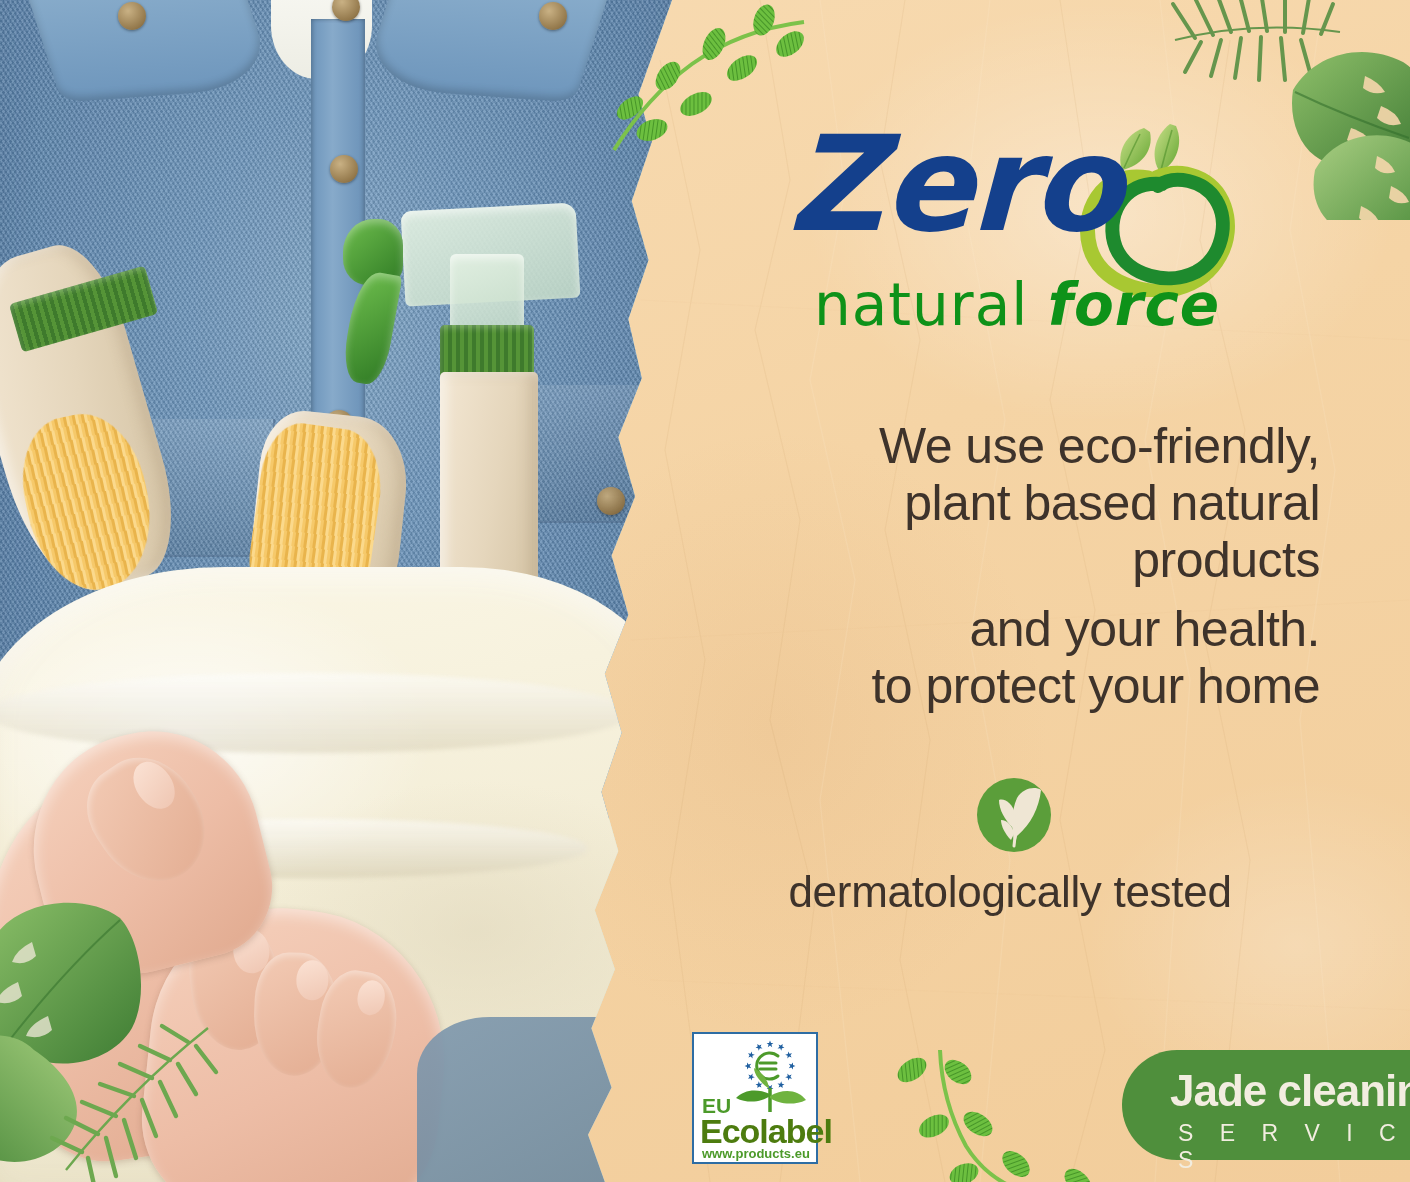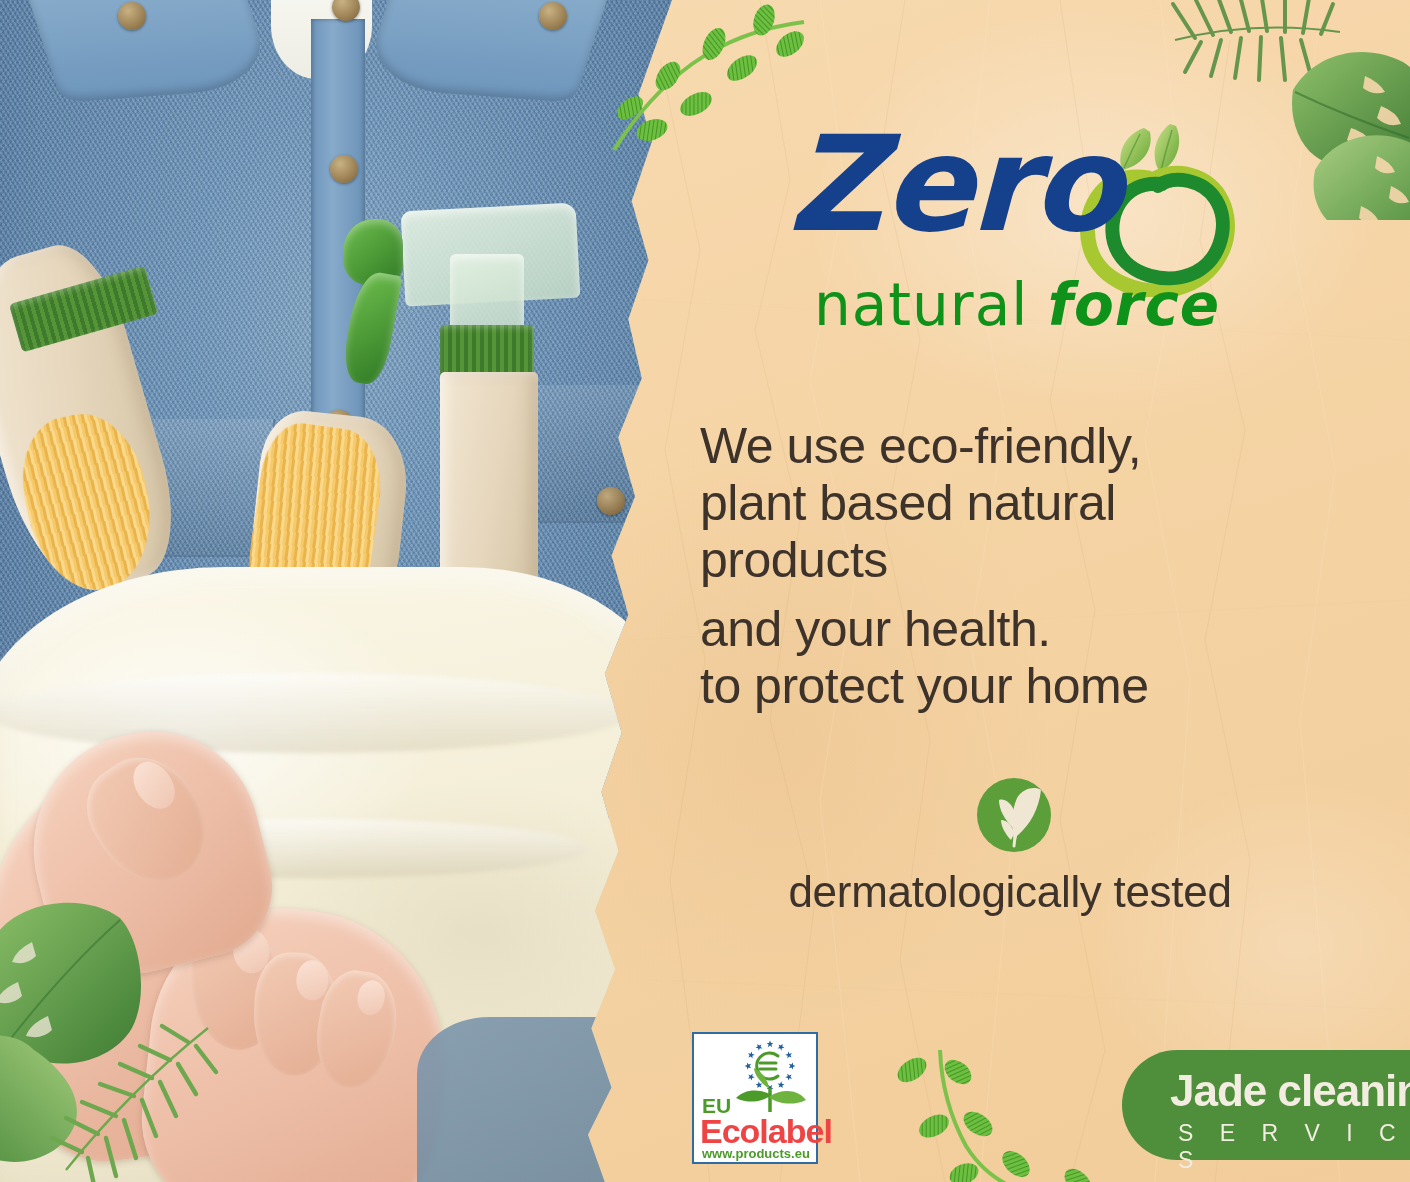--- a/index.html
+++ b/index.html
@@ -135,21 +135,21 @@
   }
   .brandline{
     position:absolute;left:14px;top:158px;font-size:58px;line-height:1;
     color:#0E9219;font-weight:500;white-space:nowrap;
     font-family:"DejaVu Sans", sans-serif;letter-spacing:1px;
   }
   .brandline .fc{font-style:italic;font-weight:700;}
 
   
   .headline{
-    position:absolute;left:700px;top:418px;width:620px;text-align:left;
+    position:absolute;left:700px;top:418px;width:620px;text-align:right;
     color:#3E332B;font-size:50px;line-height:1.14;font-weight:400;
     font-family:"Liberation Sans", sans-serif;letter-spacing:-.5px;
   }
   .headline .blk{display:block;}
   .headline .gap{display:block;height:12px;}
 
   .badge-circle{
     position:absolute;left:977px;top:778px;width:74px;height:74px;border-radius:50%;
     background:#5B9E3A;
   }
@@ -159,21 +159,21 @@
     font-family:"Liberation Sans", sans-serif;letter-spacing:-.3px;
   }
   .subcopy .blk{display:block;}
 
   
   .ecolabel{
     position:absolute;left:692px;top:1032px;width:126px;height:132px;
     background:#FFFFFF;border:2px solid #2E6DA4;box-sizing:border-box;
   }
   .eco-eu{position:absolute;left:8px;top:60px;font-size:21px;color:#4C9A2A;font-weight:700;font-family:"Liberation Sans",sans-serif;}
-  .eco-main{position:absolute;left:6px;top:78px;font-size:34px;color:#ef4444;font-weight:700;letter-spacing:-1px;font-family:"Liberation Sans",sans-serif;}
+  .eco-main{position:absolute;left:6px;top:78px;font-size:34px;color:#4d7c0f;font-weight:700;letter-spacing:-1px;font-family:"Liberation Sans",sans-serif;}
   .eco-url{position:absolute;left:8px;top:112px;font-size:13px;color:#4C9A2A;font-weight:700;font-family:"Liberation Sans",sans-serif;}
 
   
   .jade{
     position:absolute;left:1122px;top:1050px;width:330px;height:110px;
     background:#4F8F3C;border-radius:60px 0 0 60px;
   }
   .jade-main{
     position:absolute;left:48px;top:16px;font-size:44px;color:#F2EDE0;font-weight:700;
     font-family:"Liberation Sans", sans-serif;letter-spacing:-1px;

